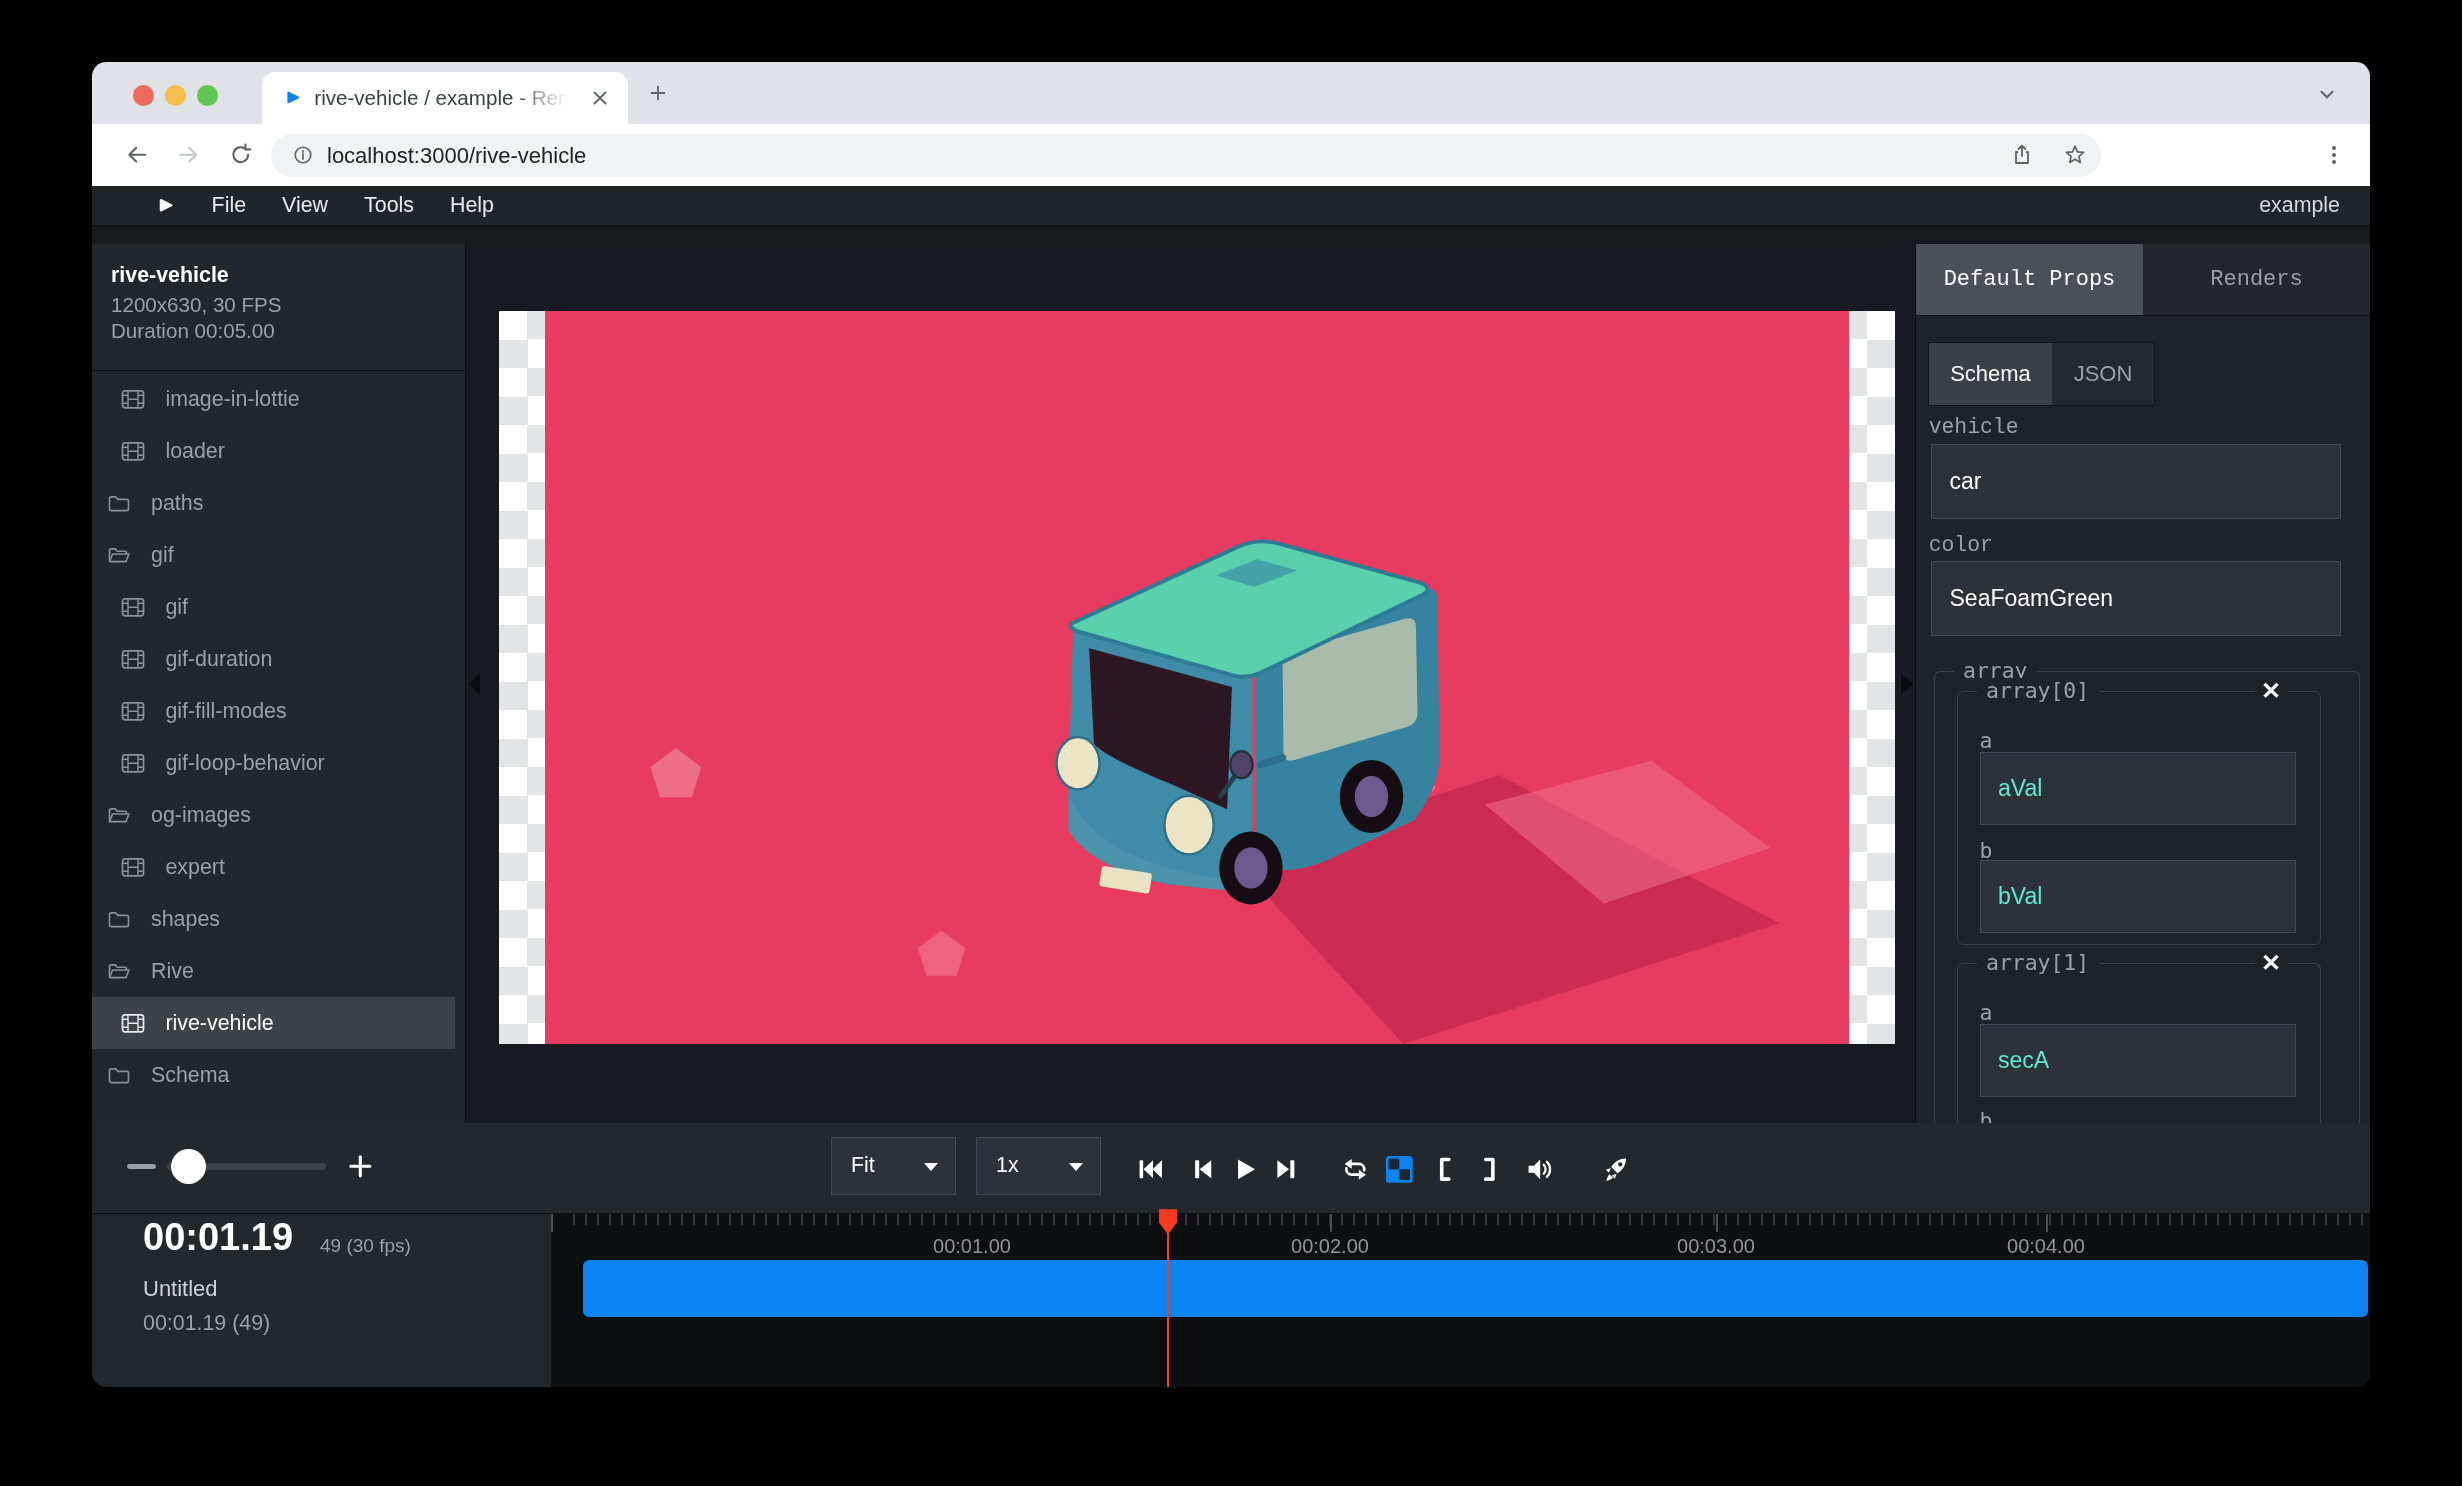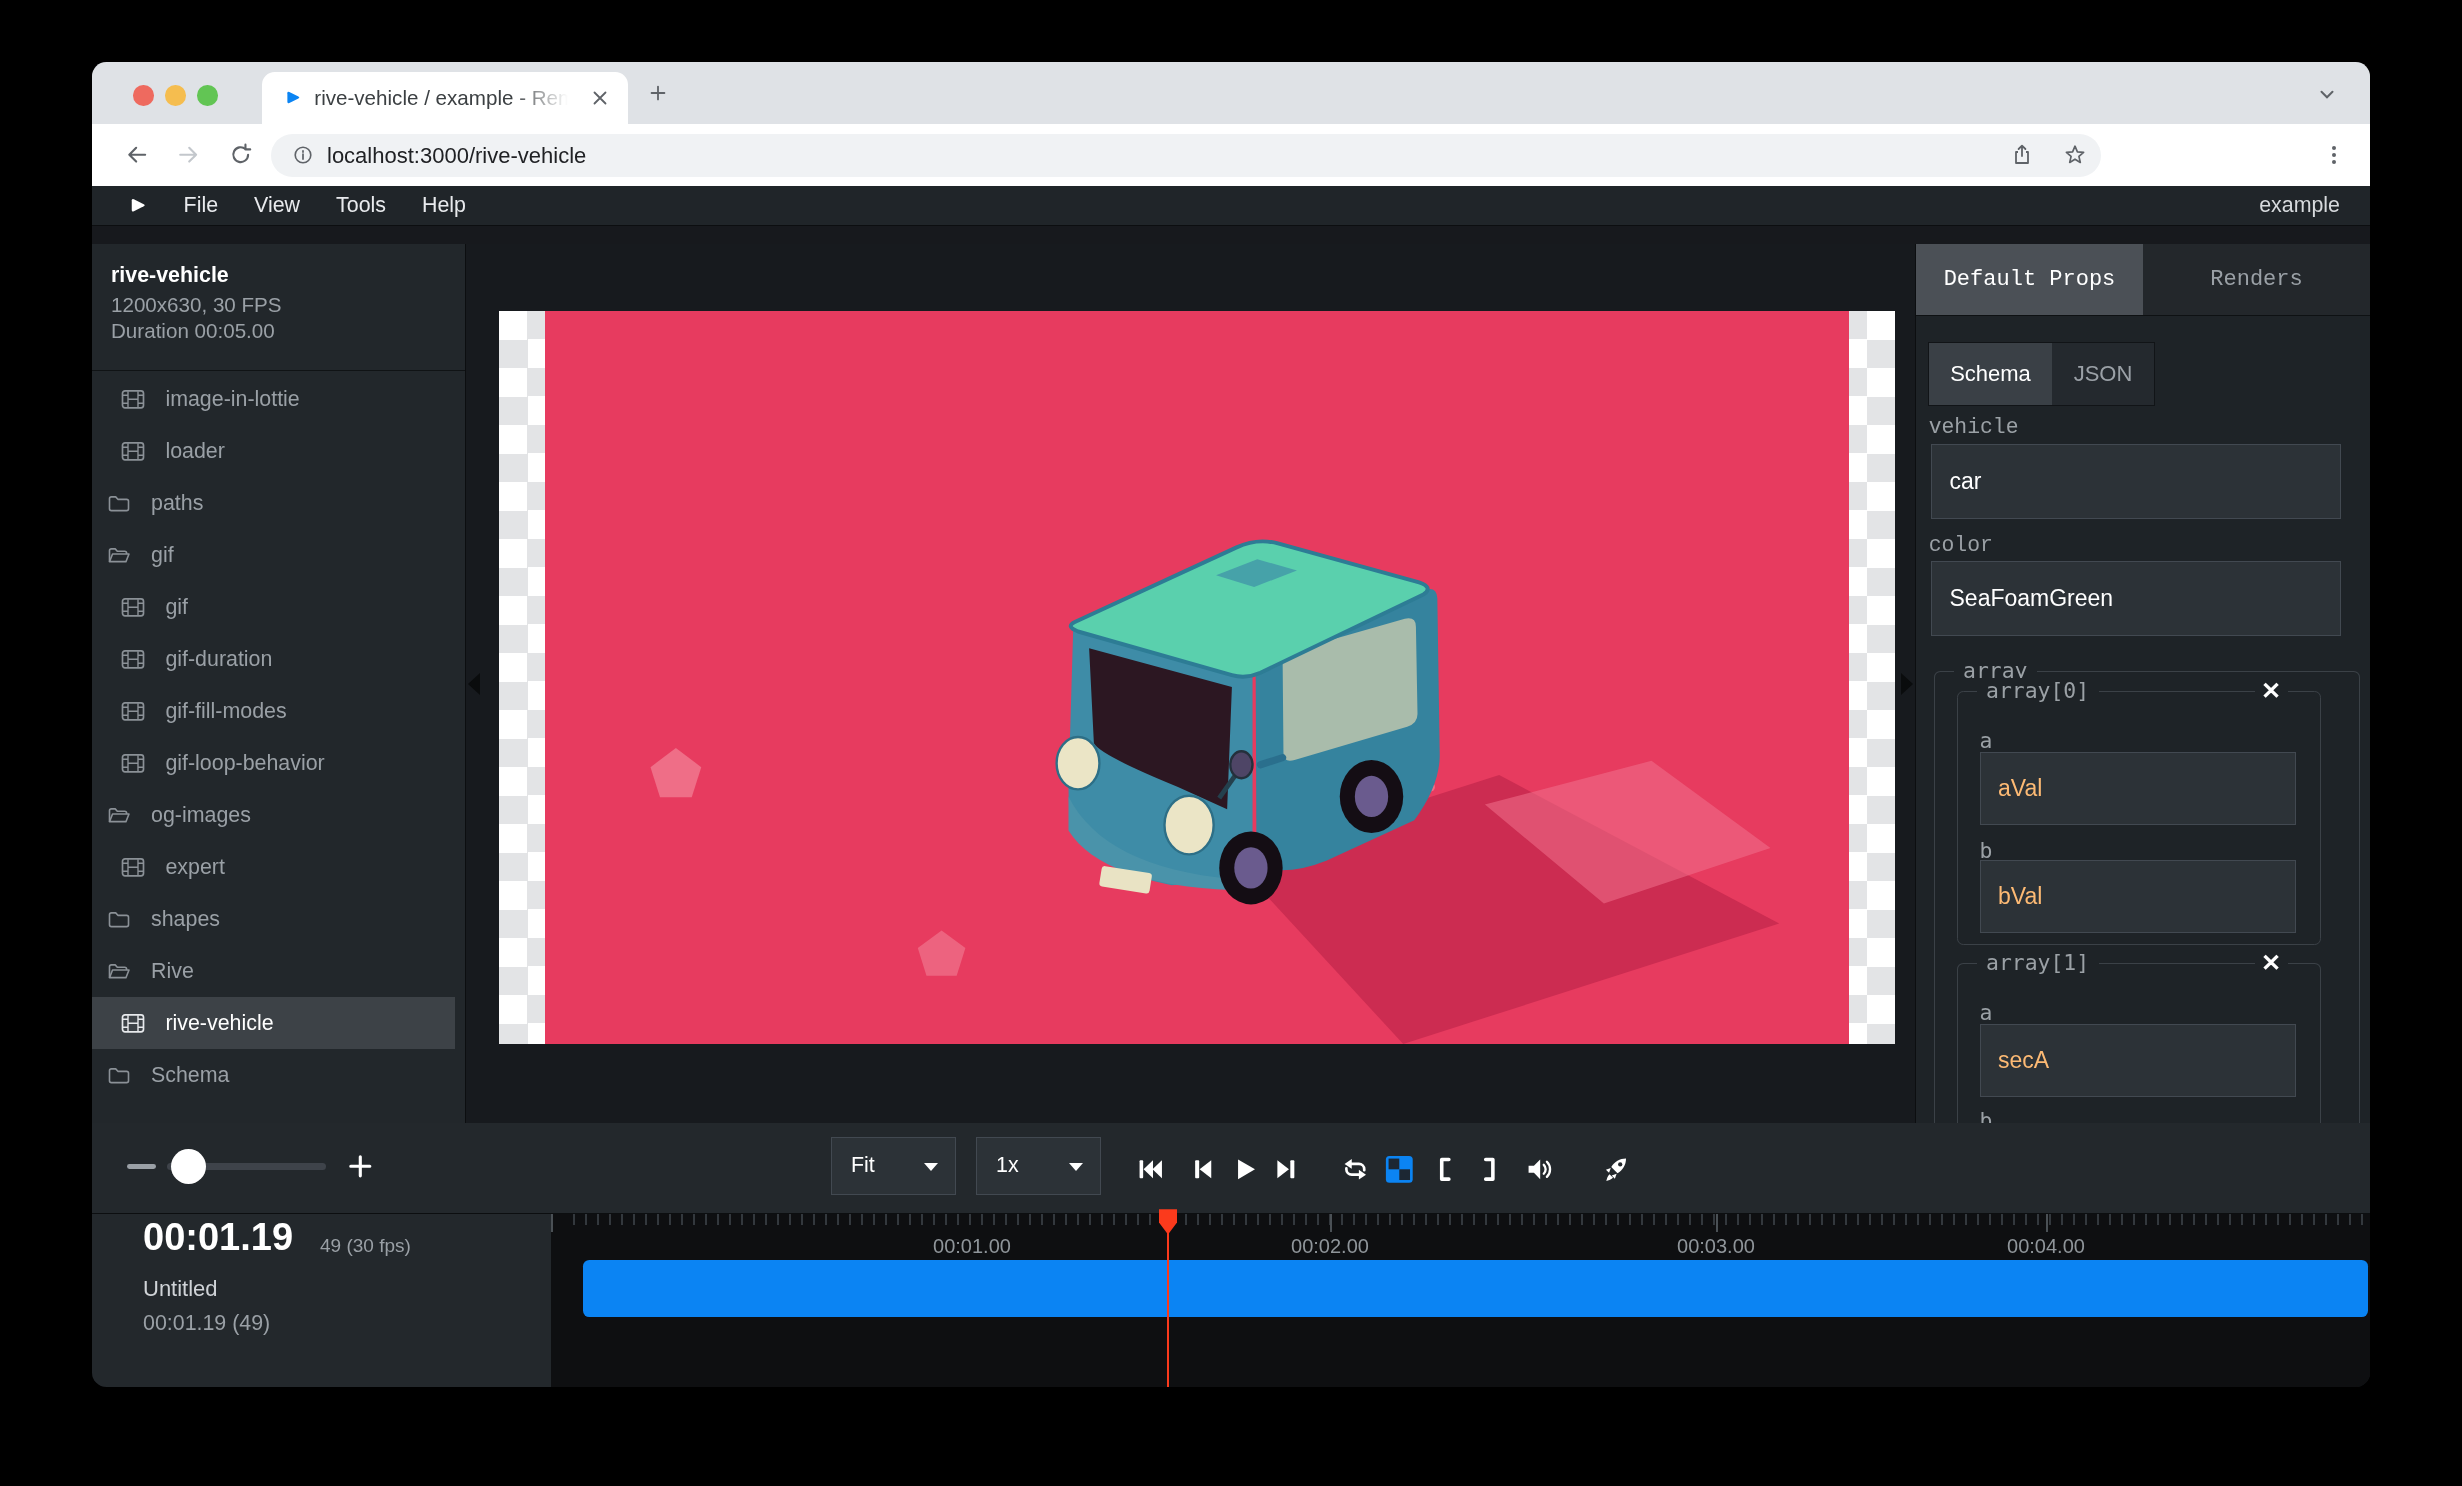--- a/index.html
+++ b/index.html
@@ -26,21 +26,21 @@
   .nav-ic{position:absolute;top:18px;width:25.4px;height:25.4px;}
   .urlpill{position:absolute;left:179px;top:9.5px;width:1830px;height:43px;border-radius:21.4px;
            background:#f0f2f4;display:flex;align-items:center;}
   .url-info{position:absolute;left:200px;top:20px;width:22px;height:22px;}
   .url-text{position:absolute;left:235px;top:19px;font-size:22px;color:#202124;}
   .pill-ic{position:absolute;top:19px;width:24px;height:24px;}
   .kebab{position:absolute;right:24px;top:19px;width:24px;height:24px;}
 
   
   .menubar{position:absolute;left:0;top:124px;width:100%;height:40px;background:#202529;
-           display:flex;align-items:center;border-bottom:1.6px solid #0c0e10;box-sizing:border-box;}
+           display:flex;align-items:center;border-bottom:1.6px solid #0c0e10;box-sizing:border-box;padding-left:28px;}
   .logo{margin-left:35px;width:20.6px;height:20.6px;}
   .menu-item{margin-left:36px;font-size:21.4px;color:#e8eaed;}
   .menu-right{position:absolute;right:30px;font-size:21.4px;color:#d7dadd;}
 
   
   .main{position:absolute;left:0;top:182px;width:100%;height:879px;display:flex;}
   .sidebar{position:relative;width:374px;height:100%;background:#22272b;flex:0 0 auto;
            border-right:1.6px solid #0c0e10;box-sizing:border-box;}
   .sb-info{position:absolute;left:0;top:0;width:100%;height:127px;border-bottom:1.6px solid #101315;box-sizing:border-box;}
   .sb-title{position:absolute;left:19px;top:19px;font-size:21.4px;font-weight:bold;color:#fff;}
@@ -80,21 +80,21 @@
           box-sizing:border-box;display:flex;align-items:center;}
   .pinput span{margin-left:17.5px;font-size:23px;color:#fff;}
   .fieldset{position:absolute;border:1.6px solid #3b4147;border-radius:6.3px;}
   .legend{position:absolute;top:-14.3px;left:19px;background:#1e2327;padding:0 9.5px;
           font-family:"DejaVu Sans Mono",monospace;font-size:21.4px;color:#9ba1a6;}
   .fs-close{position:absolute;top:-12.7px;right:32px;background:#1e2327;padding:0 6.3px;color:#fff;
             font-size:24px;font-weight:bold;line-height:24px;}
   .flabel{position:absolute;left:22px;font-family:"DejaVu Sans Mono",monospace;font-size:21.4px;color:#9ba1a6;}
   .finput{position:absolute;left:22px;width:316px;height:73px;background:#2c3237;border:1.6px solid #424951;
           box-sizing:border-box;display:flex;align-items:center;}
-  .finput span{margin-left:17.5px;font-size:23px;color:#fdba74;}
+  .finput span{margin-left:17.5px;font-size:23px;color:#5eead4;}
 
   
   .toolbar{position:absolute;left:0;top:1061px;width:100%;height:91px;background:#23282c;
            border-bottom:1.6px solid #0c0e10;box-sizing:border-box;}
   .zoom-minus{position:absolute;left:35px;top:41px;width:28.6px;height:4.8px;border-radius:2.4px;background:#9aa0a6;}
   .zoom-track{position:absolute;left:75px;top:40px;width:159px;height:7.1px;border-radius:4px;background:#3e434a;}
   .zoom-knob{position:absolute;left:79px;top:26px;width:35px;height:35px;border-radius:50%;background:#fff;}
   .zoom-plus{position:absolute;left:254px;top:29px;width:28.6px;height:28.6px;}
   .dd{position:absolute;top:13.5px;width:125px;height:58px;background:#2c3237;border:1.6px solid #424951;
       box-sizing:border-box;display:flex;align-items:center;}

